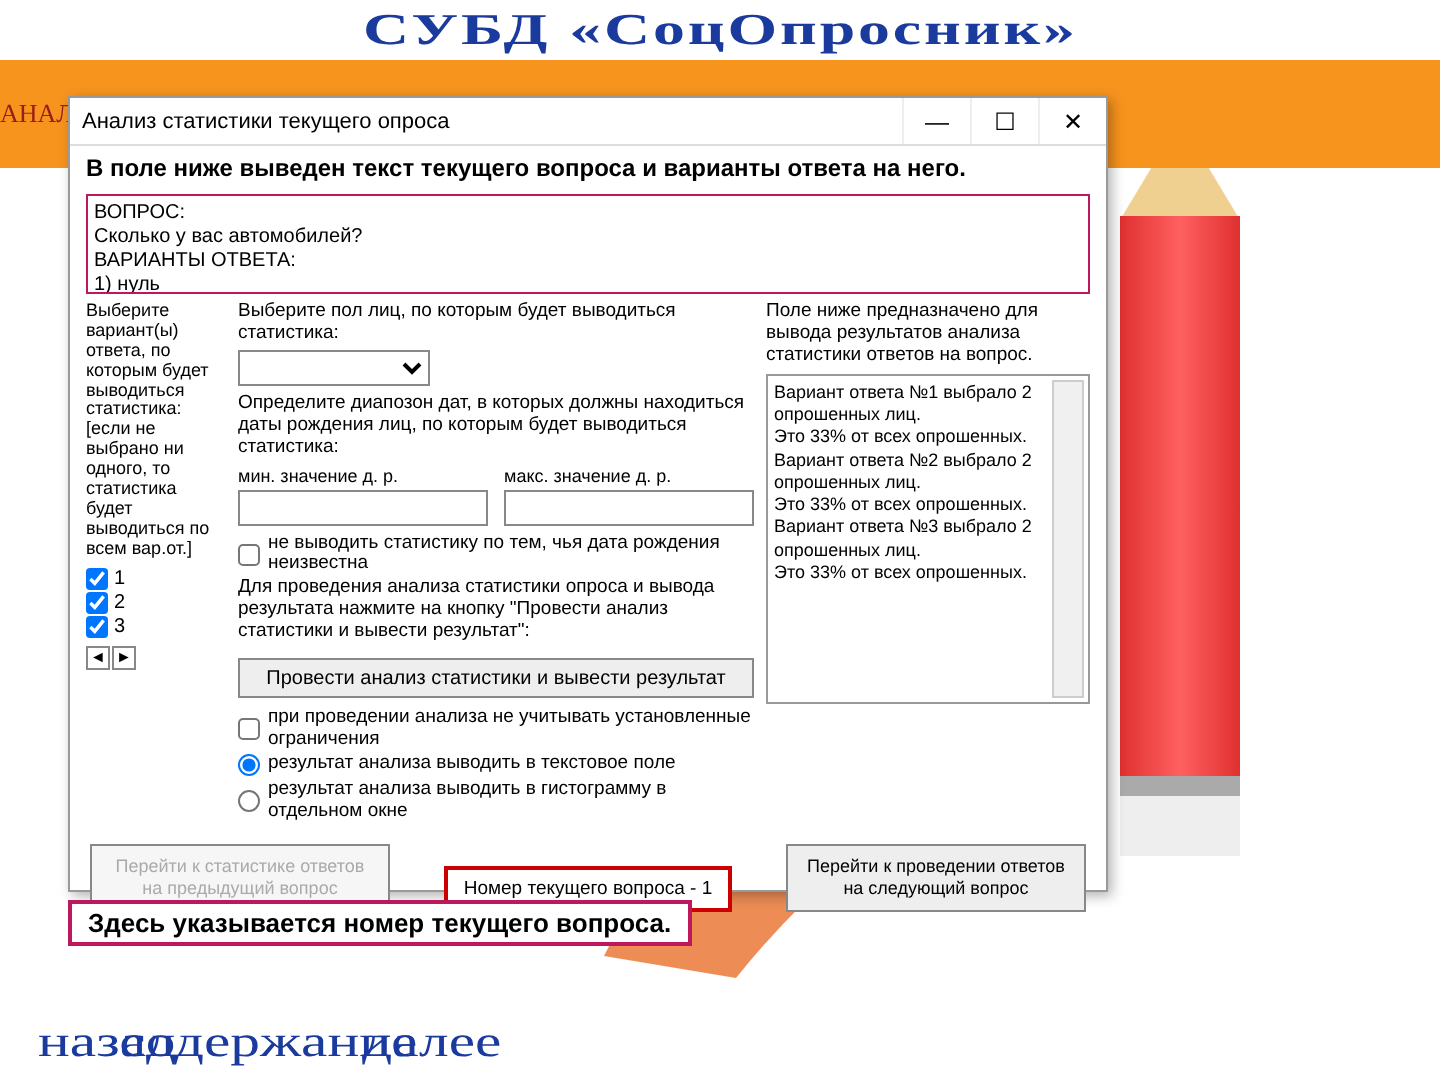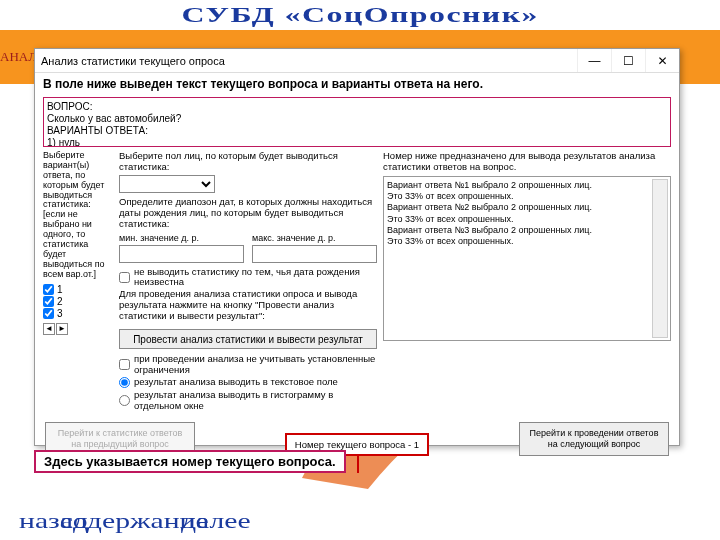--- a/index.html
+++ b/index.html
@@ -7,21 +7,21 @@
 .bg-pencil{position:absolute;right:30px;top:60px;width:200px;height:380px;z-index:0}
 .bg-pencil .tip{position:absolute;top:0;left:70px;width:0;height:0;border-left:30px solid transparent;border-right:30px solid transparent;border-bottom:50px solid #f0d090}
 .bg-pencil .lead{position:absolute;top:-12px;left:90px;width:0;height:0;border-left:10px solid transparent;border-right:10px solid transparent;border-bottom:16px solid #333}
 .bg-pencil .body{position:absolute;top:48px;left:70px;width:60px;height:280px;background:linear-gradient(90deg,#e03030 0%,#ff6060 50%,#e03030 100%)}
 .bg-pencil .eraser{position:absolute;top:328px;left:70px;width:60px;height:40px;background:#eee;border-top:10px solid #aaa}
 .bg-swoosh{position:absolute;left:280px;top:280px;width:220px;height:220px;z-index:0}
 .bg-swoosh svg{width:100%;height:100%}
 .header{position:relative;z-index:1;text-align:center;padding-top:2px}
 .app-title{font-family:'Times New Roman',serif;font-weight:bold;font-size:22px;letter-spacing:1px;color:#1a3a9e;transform:scaleX(1.45);display:inline-block}
 .orange-bar{background:#f7941e;color:#9b1c1c;text-align:left;font-size:13px;padding:19px 0;margin-top:2px;font-family:'Times New Roman',serif;position:relative;z-index:1}
-.dialog{position:absolute;left:34px;top:48px;width:646px;height:398px;background:#fff;border:1px solid #999;box-shadow:2px 2px 6px rgba(0,0,0,.3);z-index:2}
+.dialog{position:absolute;left:34px;top:48px;width:520px;height:398px;background:#fff;border:1px solid #999;box-shadow:2px 2px 6px rgba(0,0,0,.3);z-index:2}
 .titlebar{display:flex;align-items:center;height:24px;border-bottom:1px solid #ddd;font-size:11px;padding-left:6px}
 .titlebar-text{flex:1}
 .titlebar-btns{display:flex}
 .titlebar-btn{width:34px;height:23px;display:flex;align-items:center;justify-content:center;font-size:12px;border-left:1px solid #eee}
 .instr{font-size:12px;padding:4px 8px;font-weight:bold}
 .qbox{margin:2px 8px;border:1px solid #be185d;background:#fff;font-size:10px;padding:3px;height:50px;overflow:auto;line-height:1.2}
 .mid{display:flex;padding:2px 8px;gap:6px}
 .col-left{width:70px;font-size:9px}
 .col-left .lbl{line-height:1.1;margin-bottom:4px}
 .chklist{margin-top:2px}
@@ -147,21 +147,21 @@
           <input type="radio" name="out" checked="" style="">
           <span>результат анализа выводить в текстовое поле</span>
         </div>
       <div class="opt">
           <input type="radio" name="out" style="">
           <span>результат анализа выводить в гистограмму в отдельном окне</span>
         </div>
     </div>
 
     <div class="col-right">
-      <div class="cap">Номер ниже предназначено для вывода результатов анализа статистики ответов на вопрос.</div>
+      <div class="cap">Поле ниже предназначено для вывода результатов анализа статистики ответов на вопрос.</div>
       <div class="resultbox" id="resultbox">
           <div>Вариант ответа №1 выбрало 2 опрошенных лиц.</div>
           <div>Это 33% от всех опрошенных.</div>
           <div>Вариант ответа №2 выбрало 2 опрошенных лиц.</div>
           <div>Это 33% от всех опрошенных.</div>
           <div>Вариант ответа №3 выбрало 2 опрошенных лиц.</div>
           <div>Это 33% от всех опрошенных.</div>
         </div>
     </div>
   </div>

